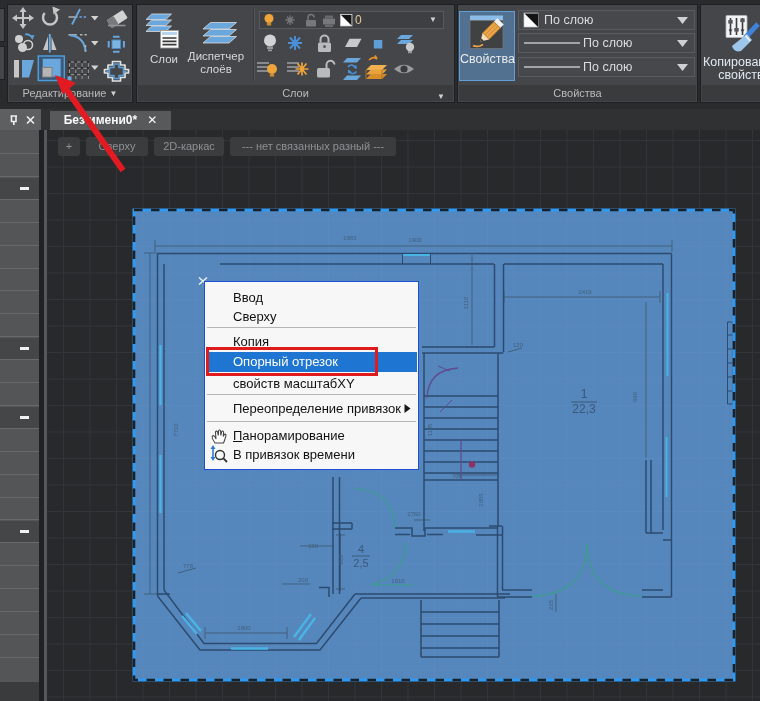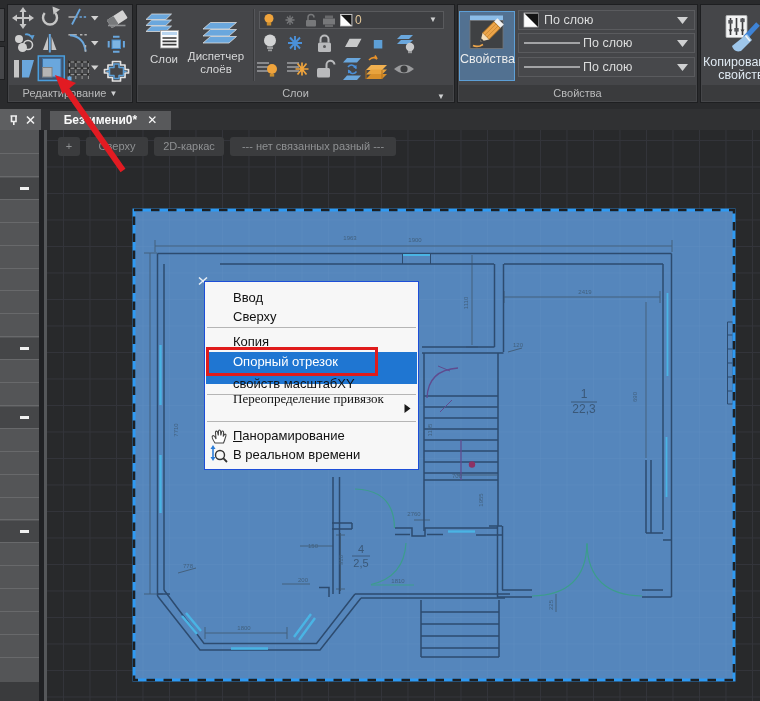--- a/index.html
+++ b/index.html
@@ -29,21 +29,21 @@
       linear-gradient(90deg,#33343a 1px, transparent 1px);
     background-size:26.5px 26.5px;
     background-position:16px 10px;}
   .vpbtn{position:absolute;top:137px;height:19px;background:#3b3c3e;border-radius:3px;color:#8f9193;
          font-size:11px;text-align:center;line-height:19px;}
   
   #menu{position:absolute;left:204px;top:281px;width:215px;height:189px;background:#f7f7f7;border:1px solid #1d4ed8;
         box-sizing:border-box;color:#111;font-size:13px;}
   .mi{position:absolute;left:28px;right:2px;height:19px;line-height:19px;padding-left:0;}
   .msep{position:absolute;left:2px;right:2px;height:1px;background:#b5b5b5;}
-  #mihl{position:absolute;left:1px;right:1px;top:70px;height:32px;background:#1f76d2;color:#fff;
+  #mihl{position:absolute;left:1px;right:1px;top:70px;height:20px;background:#1f76d2;color:#fff;
         font-size:13px;line-height:20px;}
   #redbox{position:absolute;left:206px;top:347px;width:172px;height:29px;border:3px solid #e01b1b;box-sizing:border-box;z-index:30;}
 </style>
 </head>
 <body>
 <div id="page">
   <div id="ribbon">
 
     <div class="abs" style="left:0;top:8px;width:4px;height:32px;background:#454649;border:1px solid #1e1f21;border-left:none;"></div>
     <div class="abs" style="left:0;top:46px;width:4px;height:32px;background:#454649;border:1px solid #1e1f21;border-left:none;"></div>
@@ -477,27 +477,27 @@
   <div class="vpbtn" style="left:154px;width:70px;">2D-каркас</div>
   <div class="vpbtn" style="left:230px;width:166px;">--- нет связанных разный ---</div>
   <div id="menu">
     <div class="mi" style="top:6px;">Ввод</div>
     <div class="mi" style="top:25px;">Сверху</div>
     <div class="msep" style="top:45px;"></div>
     <div class="mi" style="top:50px;text-decoration:underline;">Копия</div>
     <div id="mihl"><span style="padding-left:27px;">Опорный отрезок</span></div>
     <div class="mi" style="top:92px;">свойств масштабXY</div>
     <div class="msep" style="top:112px;"></div>
-    <div class="mi" style="top:107px;font-family:Liberation Serif, serif;">Переопределение привязок</div>
+    <div class="mi" style="top:117px;">Переопределение привязок</div>
     <svg width="7" height="9" viewBox="0 0 7 9" style="position:absolute;right:7px;top:122px;">
         <path d="M0.5 0 L6.5 4.5 L0.5 9 Z" fill="#1a1a1a"></path>
       </svg>
     <div class="msep" style="top:139px;"></div>
     <div class="mi" style="top:144px;"><span style="text-decoration:underline;">П</span>анорамирование</div>
-    <div class="mi" style="top:163px;">В реальном времени</div>
+    <div class="mi" style="top:163px;">В привязок времени</div>
 
     <svg width="20" height="18" viewBox="0 0 20 18" style="position:absolute;left:4px;top:145px;">
       <g stroke="#444" stroke-width="1.1" fill="#fff">
         <path d="M6 16 C4 13 2.5 10 3.5 9 C4.5 8.2 5.6 9 6.3 10.4 L7 12 L6.5 5.5 C6.4 3.8 8.2 3.6 8.6 5.2 L9.3 8.5 L9.5 4.2 C9.6 2.5 11.4 2.5 11.6 4.2 L11.8 8.5 L12.6 5 C13 3.4 14.7 3.8 14.6 5.4 L14.2 9.5 L15.2 7.8 C16 6.5 17.4 7.2 16.9 8.8 C16.3 10.8 15.6 13.6 14.5 16 Z"></path>
       </g>
     </svg>
 
     <svg width="20" height="20" viewBox="0 0 20 20" style="position:absolute;left:4px;top:163px;">
       <path d="M4 2 V14" stroke="#2a7cd8" stroke-width="1.6" fill="none"></path>
       <path d="M4 0 L1.5 4 H6.5 Z M4 16 L1.5 12 H6.5 Z" fill="#2a7cd8"></path>

